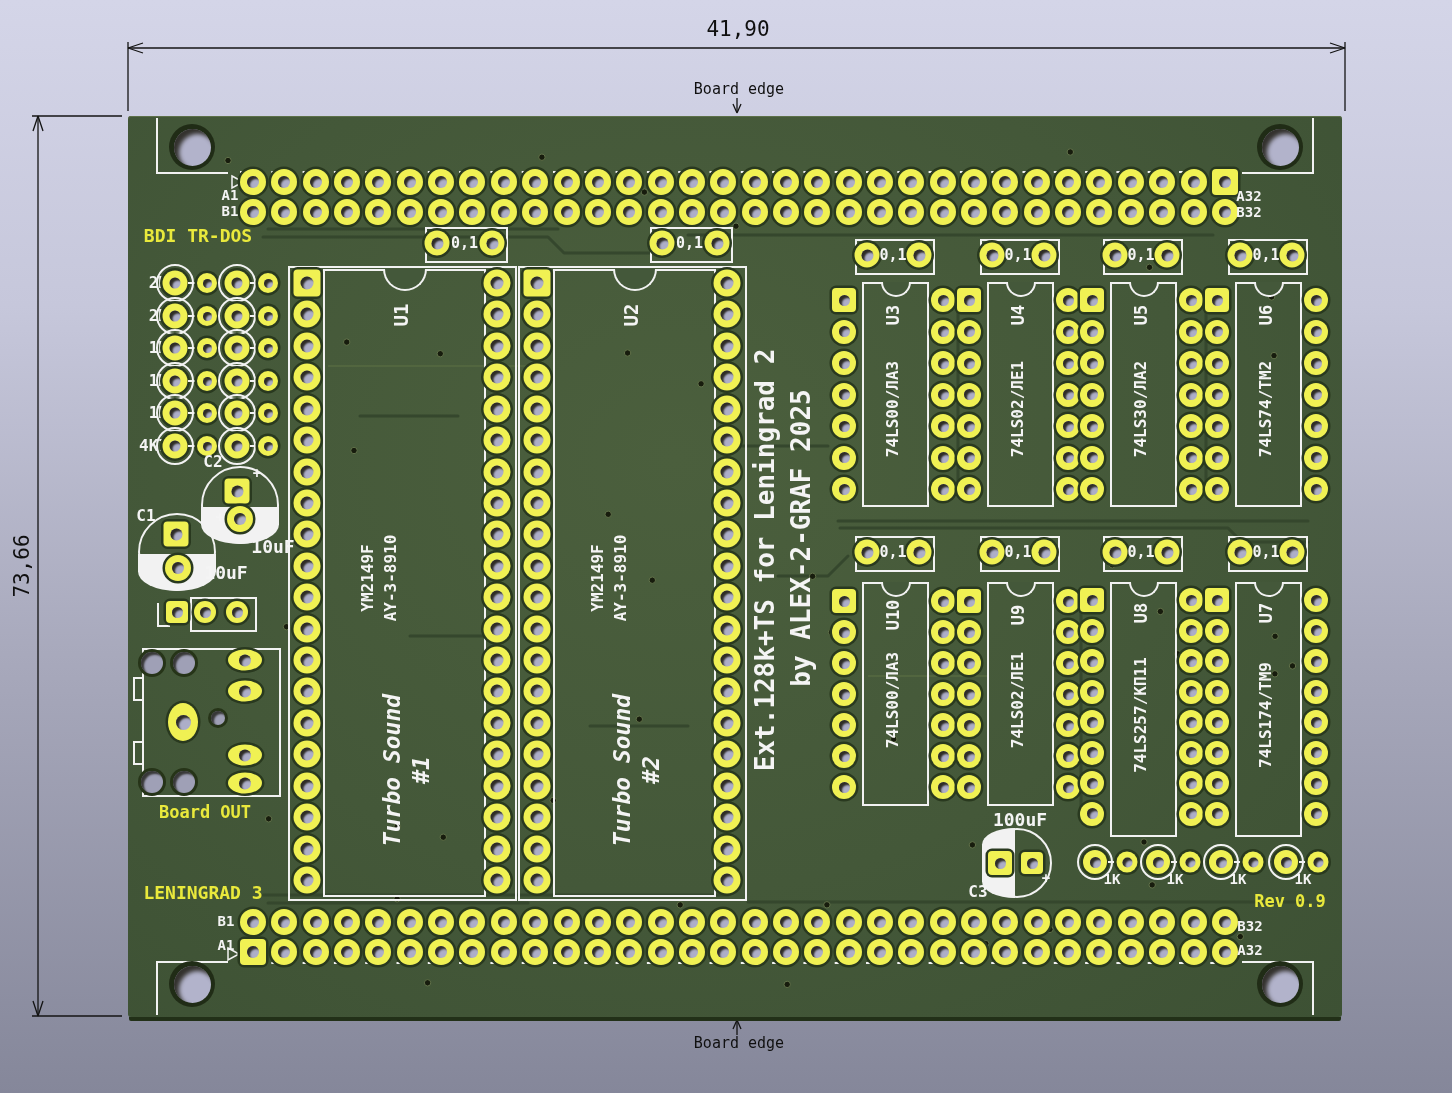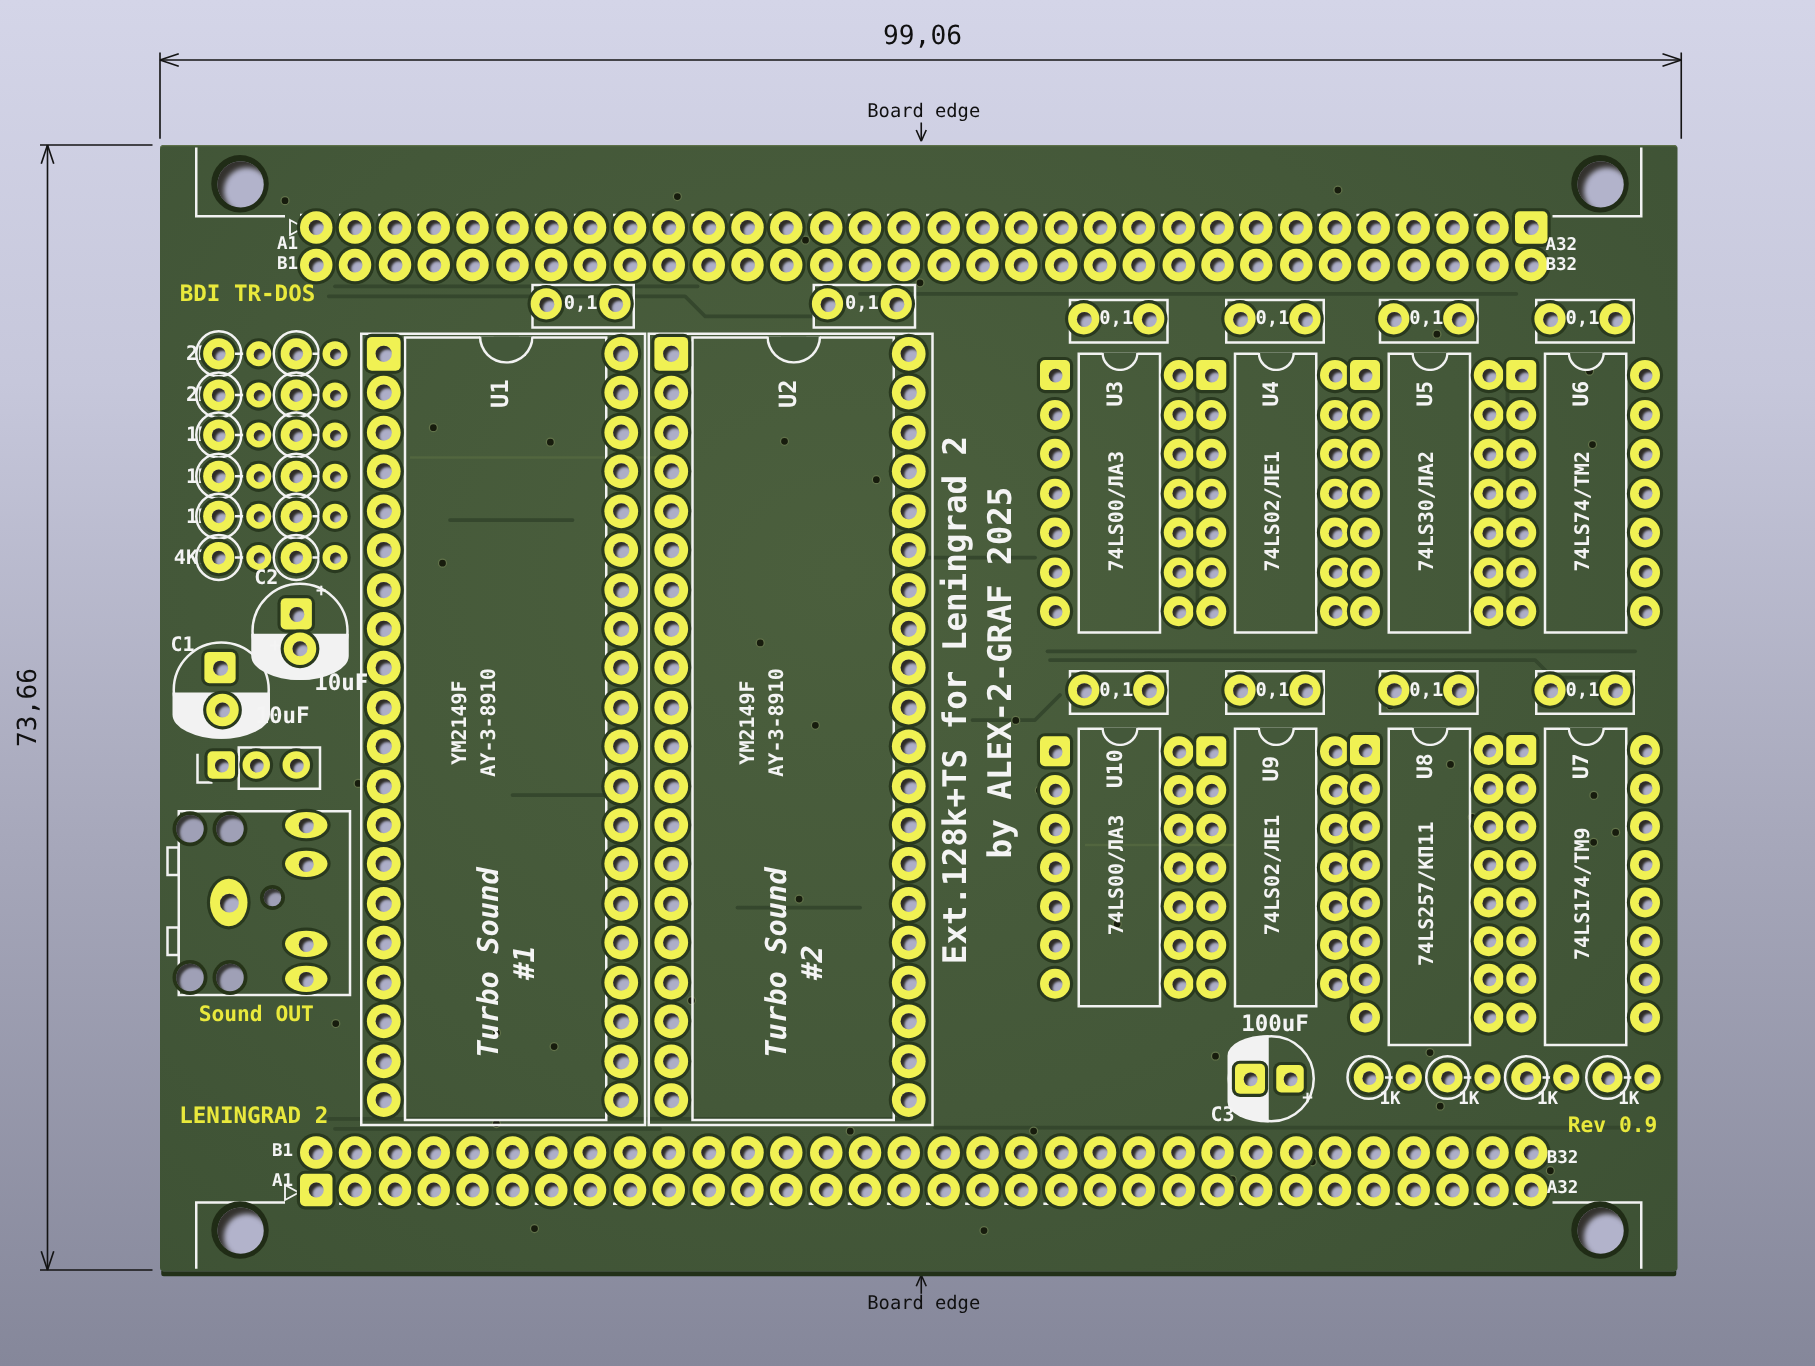--- a/index.html
+++ b/index.html
@@ -51,21 +51,21 @@
       <path d="M38,1016 l-5,-15 M38,1016 l5,-15"></path>
       <line x1="32" y1="116" x2="122" y2="116"></line>
       <line x1="32" y1="1016" x2="122" y2="1016"></line>
       <line x1="737" y1="98" x2="737" y2="112"></line>
       <path d="M737,113 l-4,-9 M737,113 l4,-9"></path>
       <line x1="737" y1="1035" x2="737" y2="1021"></line>
       <path d="M737,1020 l-4,9 M737,1020 l4,9"></path>
     </g>
   </svg>
 
-  <span class="lbl blk" style="left:738px;top:29px;font-size:21px;font-weight:normal">99,06</span>
+  <span class="lbl blk" style="left:738px;top:29px;font-size:21px;font-weight:normal">41,90</span>
   <span class="lbl blk v" style="left:22px;top:566px;font-size:21px;font-weight:normal">73,66</span>
   <span class="lbl blk" style="left:739px;top:89px;font-size:15px;font-weight:normal">Board edge</span>
   <span class="lbl blk" style="left:739px;top:1043px;font-size:15px;font-weight:normal">Board edge</span>
 
   <div id="board">
 
     <svg id="copper" class="layer" width="1214" height="901">
       <g stroke="#35472d" stroke-width="3" fill="none" stroke-linejoin="round" stroke-linecap="round">
         <polyline points="140,113 430,113"></polyline>
         <polyline points="135,121 420,121 436,137 540,137"></polyline>
@@ -1474,22 +1474,22 @@
         <div class="pad" style="left: 117px; top: 639px; width: 34px; height: 21px;">
           <div class="hole" style="width: 12px; height: 12px;"></div>
         </div>
         <div class="pad" style="left: 117px; top: 667px; width: 34px; height: 21px;">
           <div class="hole" style="width: 12px; height: 12px;"></div>
         </div>
       </div>
 
     <div id="labels">
       <span class="lbl ylw" style="left:70px;top:120px;font-size:18px">BDI TR-DOS</span>
-      <span class="lbl ylw" style="left:75px;top:777px;font-size:18px">LENINGRAD 2</span>
-      <span class="lbl ylw" style="left:77px;top:696px;font-size:17px">Sound OUT</span>
+      <span class="lbl ylw" style="left:75px;top:777px;font-size:18px">LENINGRAD 3</span>
+      <span class="lbl ylw" style="left:77px;top:696px;font-size:17px">Board OUT</span>
       <span class="lbl ylw" style="left:1162px;top:785px;font-size:17px">Rev 0.9</span>
 
       <span class="lbl wht v" style="left:637px;top:444px;font-size:26px">Ext.128k+TS for Leningrad 2</span>
       <span class="lbl wht v" style="left:673px;top:422px;font-size:26px">by ALEX-2-GRAF 2025</span>
 
       <span class="lbl wht" style="left:102px;top:79px;font-size:14px">A1</span>
       <span class="lbl wht" style="left:102px;top:95px;font-size:14px">B1</span>
       <span class="lbl wht" style="left:1121px;top:80px;font-size:14px">A32</span>
       <span class="lbl wht" style="left:1121px;top:96px;font-size:14px">B32</span>
       <span class="lbl wht" style="left:98px;top:805px;font-size:14px">B1</span>

